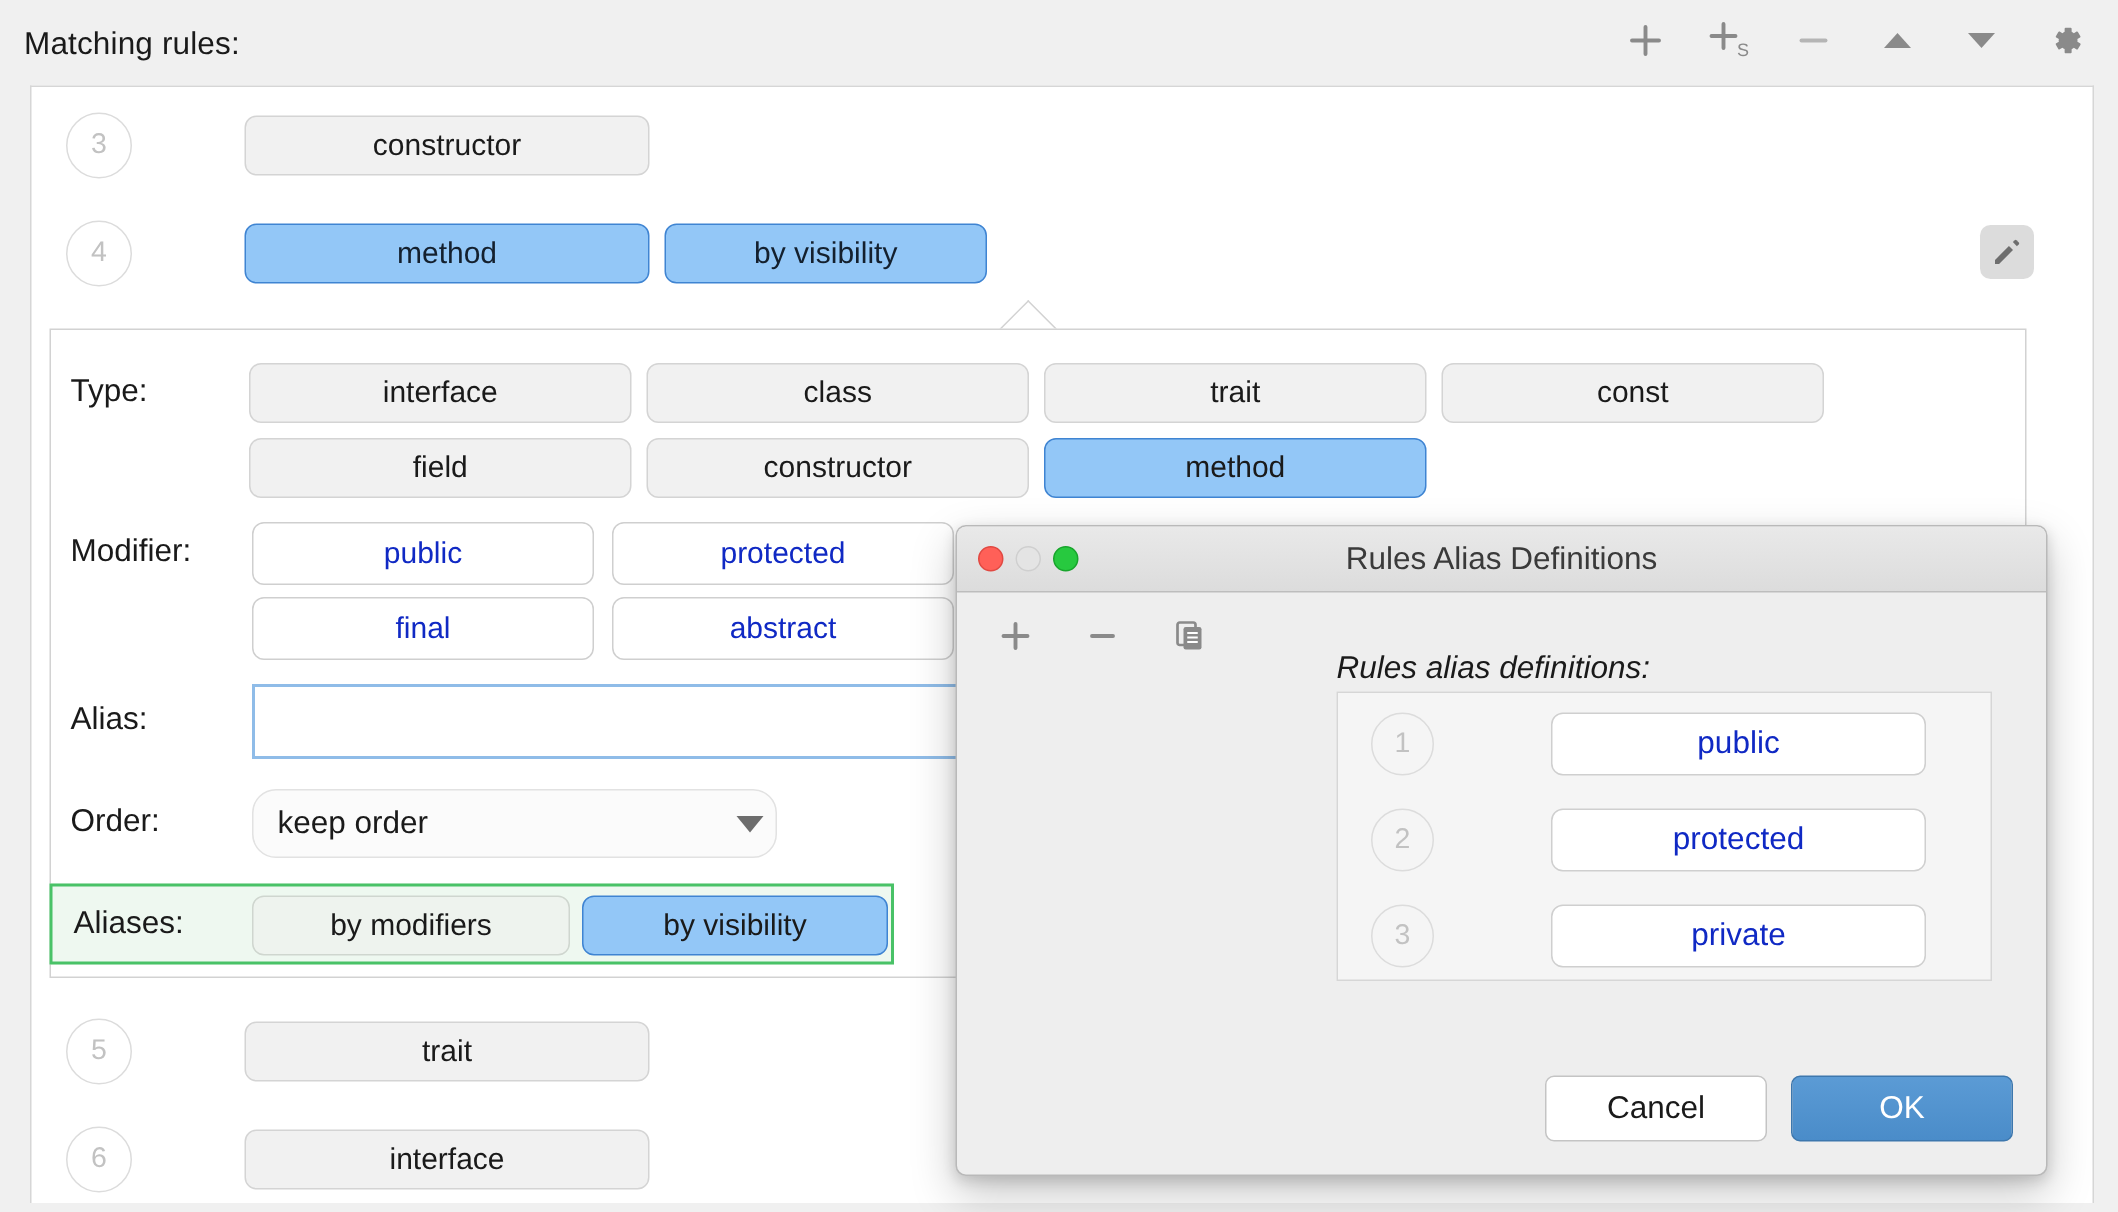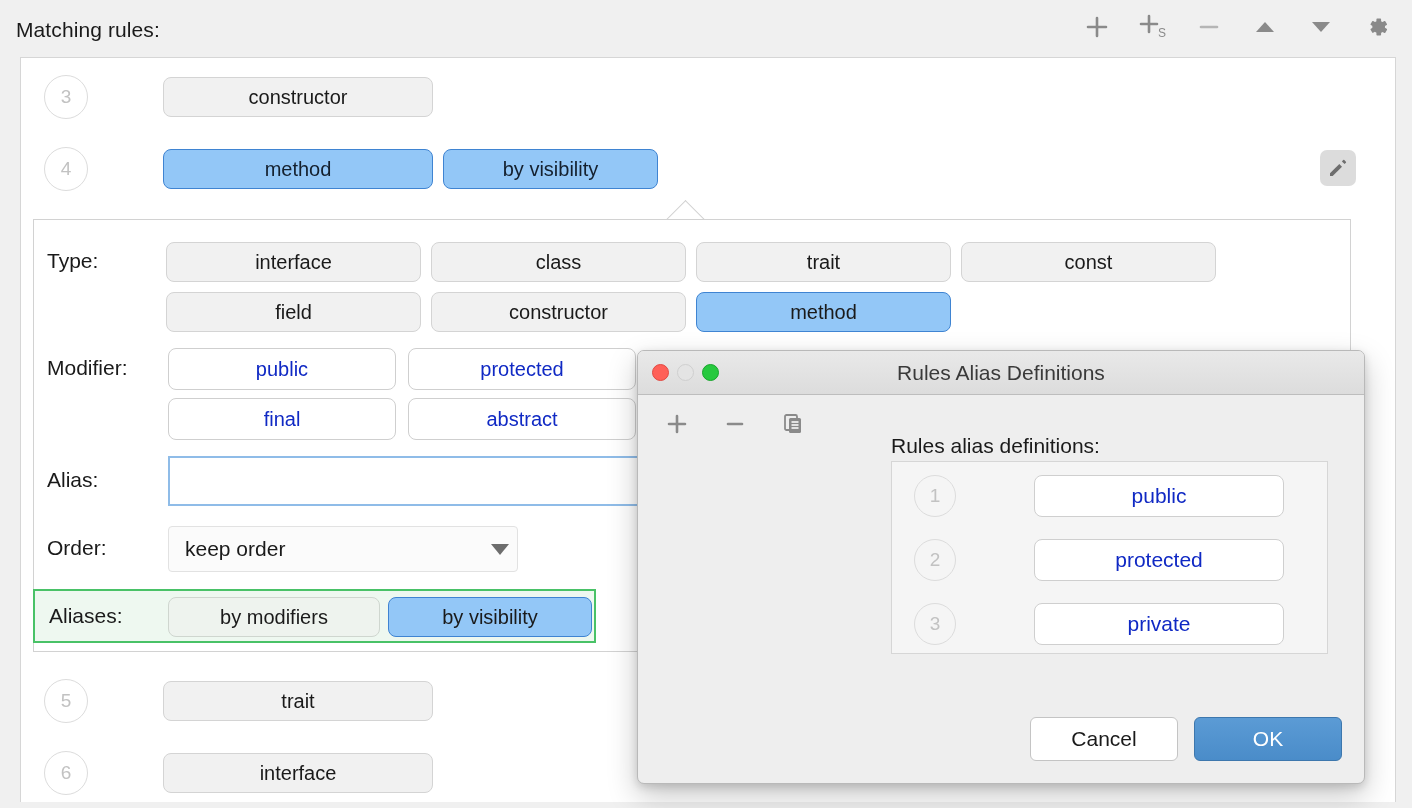--- a/index.html
+++ b/index.html
@@ -146,21 +146,21 @@
     color: #1a1a1a;
     padding: 0 10px;
     font-family: "Liberation Sans", sans-serif;
   }
 
   .combo {
     position: absolute;
     height: 46px;
     background: #fbfbfb;
     border: 1px solid #e2e2e2;
-    border-radius: 4px;
+    border-radius: 16px;
     display: flex; align-items: center;
     padding: 0 8px 0 16px;
     font-size: 21px; color: #1a1a1a;
   }
   .combo .caret {
     margin-left: auto;
     width: 0; height: 0;
     border-left: 9px solid transparent;
     border-right: 9px solid transparent;
     border-top: 11px solid #6d6d6d;
@@ -241,21 +241,21 @@
   }
   .alias-item {
     height: 40px;
     display: flex; align-items: center; justify-content: center;
     font-size: 21px; color: #1a1a1a;
   }
   .alias-item.sel { background: #2a72c0; color: #ffffff; }
 
   .defs-label {
     position: absolute; left: 253px; top: 83px;
-    font-size: 21px; color: #1a1a1a;
+    font-size: 21px; color: #1a1a1a; font-style: italic;
   }
   .defs-box {
     position: absolute;
     left: 253px; top: 110px;
     width: 437px; height: 193px;
     background: #f5f5f5;
     border: 1px solid #d6d6d6;
   }
   .def-row {
     position: absolute; left: 0; width: 100%;

